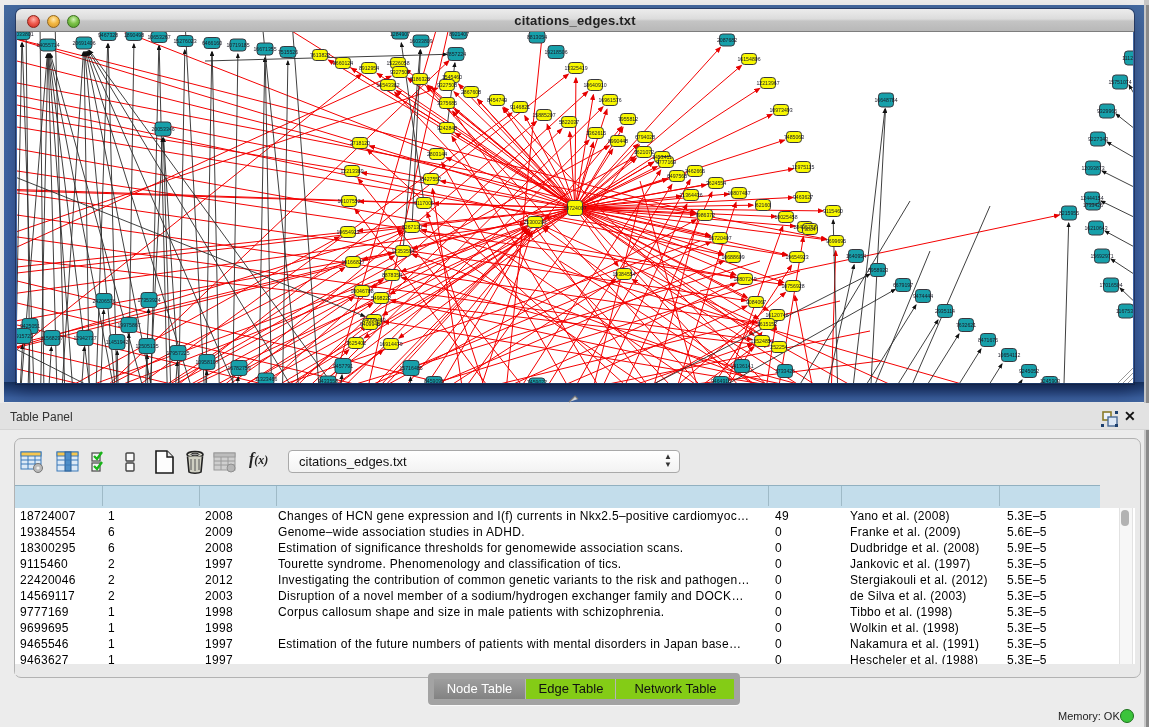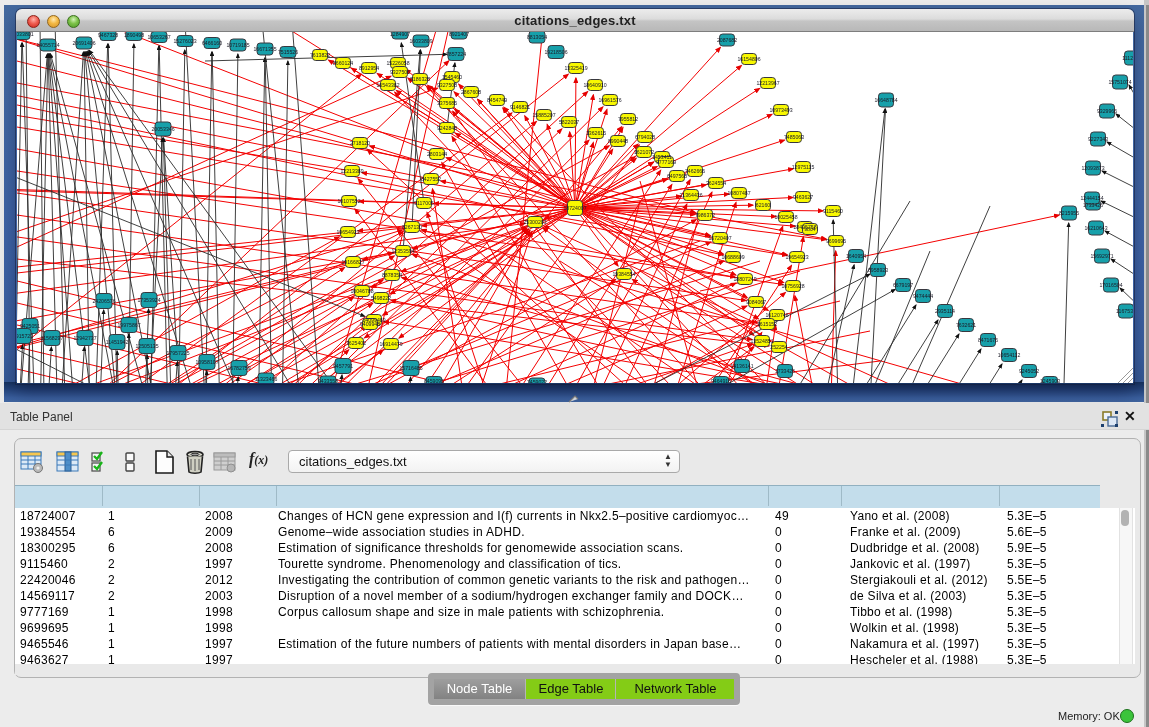--- a/index.html
+++ b/index.html
@@ -791,21 +791,21 @@
       <div class="c4">0</div>
       <div class="c5">Wolkin et al. (1998)</div>
       <div class="c6">5.3E–5</div>
     </div>
 <div class="tr">
       <div class="c0">9465546</div>
       <div class="c1">1</div>
       <div class="c2">1997</div>
       <div class="c3">Estimation of the future numbers of patients with mental disorders in Japan base…</div>
       <div class="c4">0</div>
-      <div class="c5">Nakamura et al. (1997)</div>
+      <div class="c5">Nakamura et al. (1991)</div>
       <div class="c6">5.3E–5</div>
     </div>
 <div class="tr">
       <div class="c0">9463627</div>
       <div class="c1">1</div>
       <div class="c2">1997</div>
       <div class="c4">0</div>
       <div class="c5">Hescheler et al. (1988)</div>
       <div class="c6">5.3E–5</div>
     </div>

